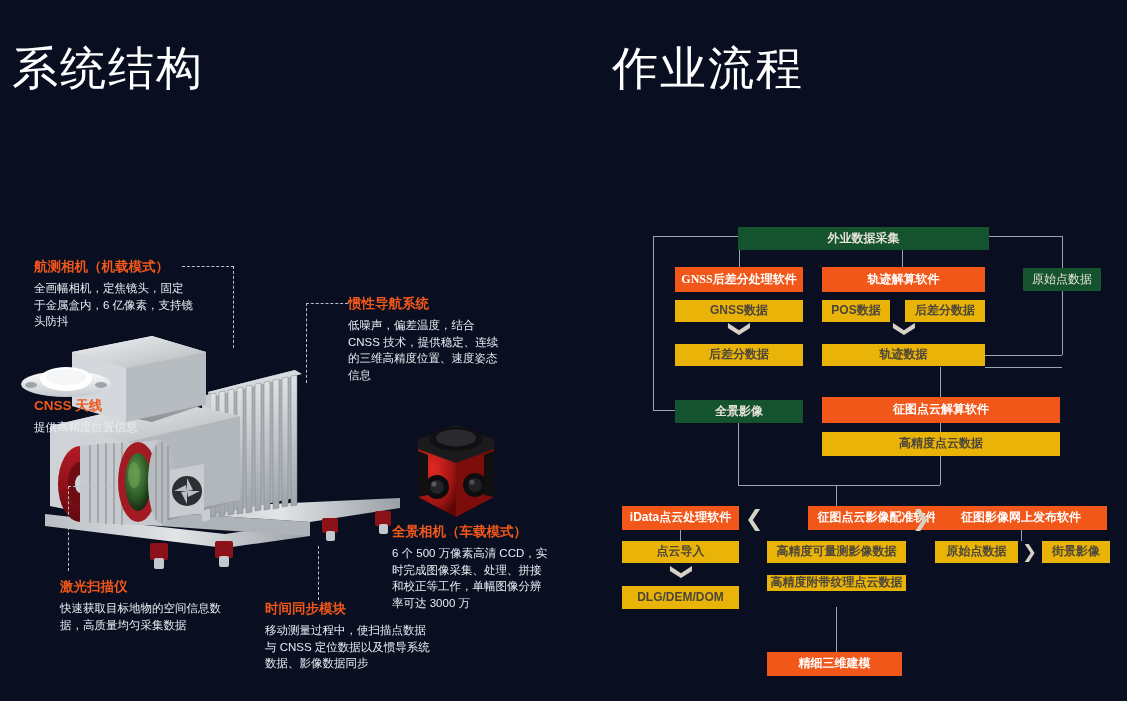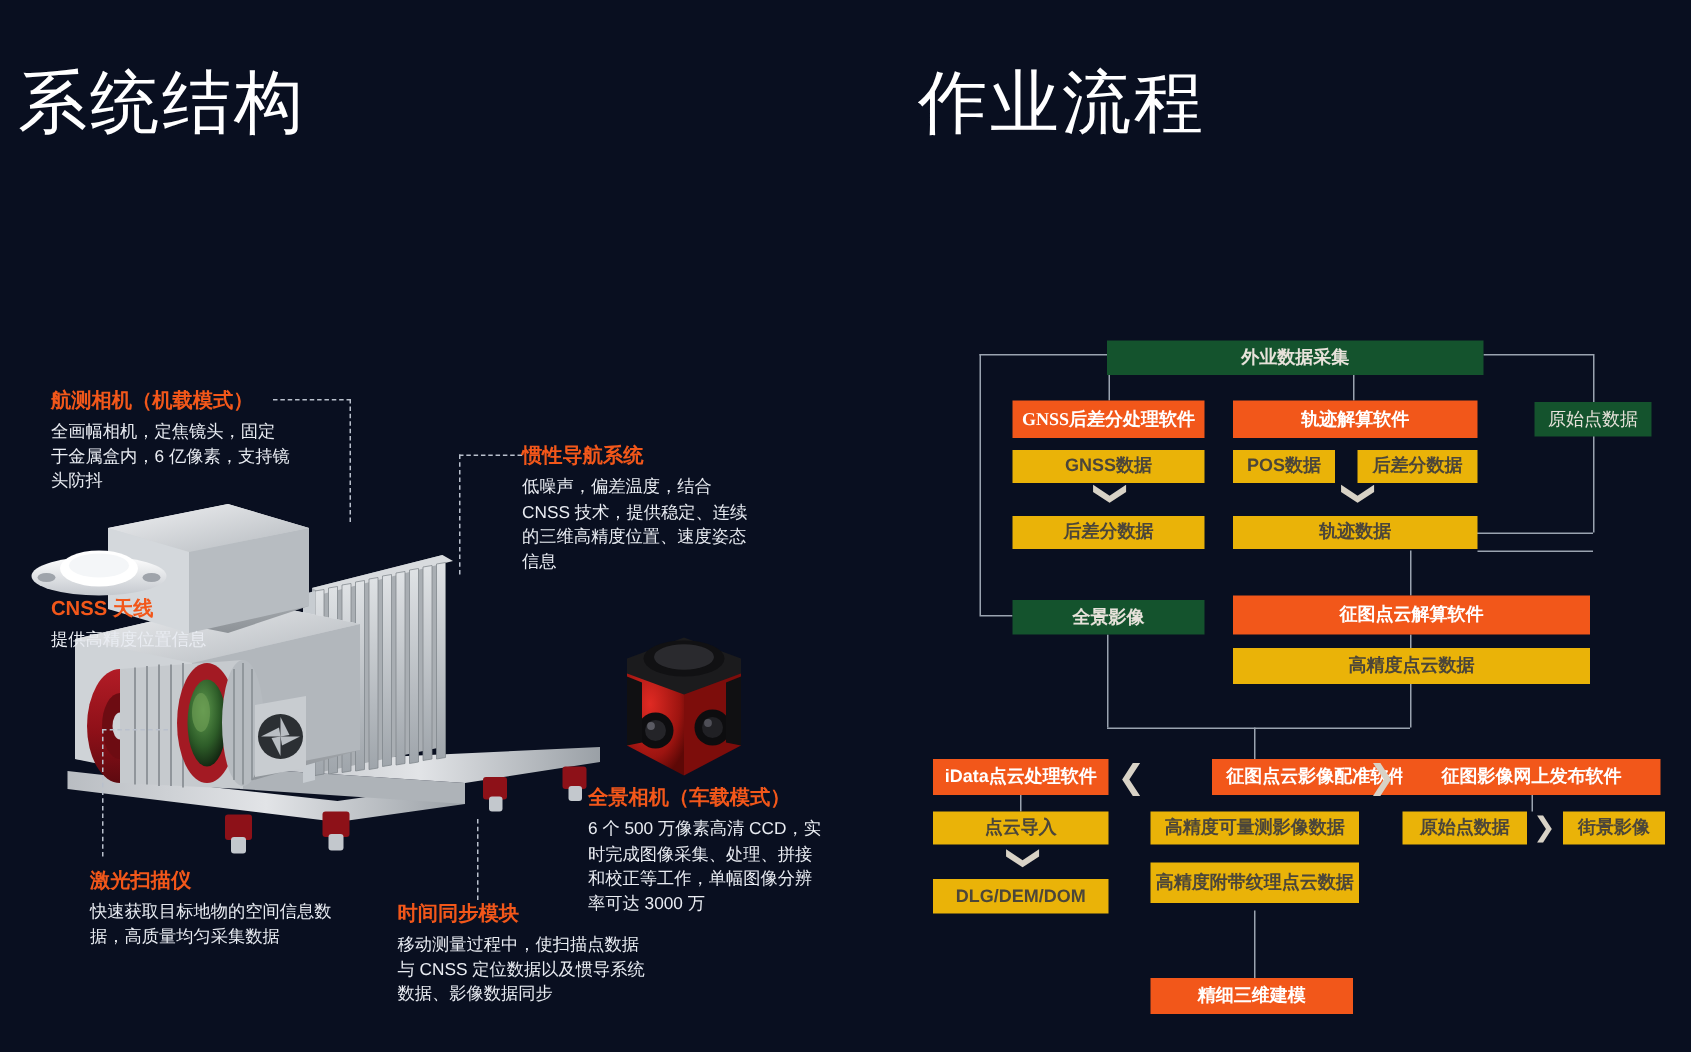--- a/index.html
+++ b/index.html
@@ -328,21 +328,21 @@
   <div class="node n-orange" style="left:622px;top:506px;width:117px;height:24px;">iData点云处理软件</div>
   <div class="node n-orange" style="left:767px;top:506px;width:139px;height:24px;margin-left:41px;">征图点云影像配准软件</div>
   <div class="node n-orange" style="left:935px;top:506px;width:172px;height:24px;">征图影像网上发布软件</div>
 
   <div class="node n-tan" style="left:622px;top:541px;width:117px;height:22px;">点云导入</div>
   <div class="node n-tan" style="left:767px;top:541px;width:139px;height:22px;">高精度可量测影像数据</div>
   <div class="node n-tan" style="left:935px;top:541px;width:83px;height:22px;">原始点数据</div>
   <div class="node n-tan" style="left:1042px;top:541px;width:68px;height:22px;">街景影像</div>
 
   <div class="node n-tan" style="left:622px;top:586px;width:117px;height:23px;">DLG/DEM/DOM</div>
-  <div class="node n-tan" style="left:767px;top:575px;width:139px;height:27px;">高精度附带纹理点云数据</div>
+  <div class="node n-tan" style="left:767px;top:575px;width:139px;height:16px;">高精度附带纹理点云数据</div>
 
   <div class="node n-orange" style="left:767px;top:652px;width:135px;height:24px;">精细三维建模</div>
 
   <div class="chev chev-dn" style="left:731px;top:318px;transform:rotate(90deg);">❯</div>
   <div class="chev chev-dn" style="left:896px;top:318px;transform:rotate(90deg);">❯</div>
   <div class="chev chev-dn" style="left:673px;top:561px;transform:rotate(90deg);">❯</div>
   <div class="chev" style="left:745px;top:508px;">❮</div>
   <div class="chev" style="left:912px;top:508px;">❯</div>
   <div class="chev" style="left:1022px;top:543px;font-size:18px;">❯</div>
 

